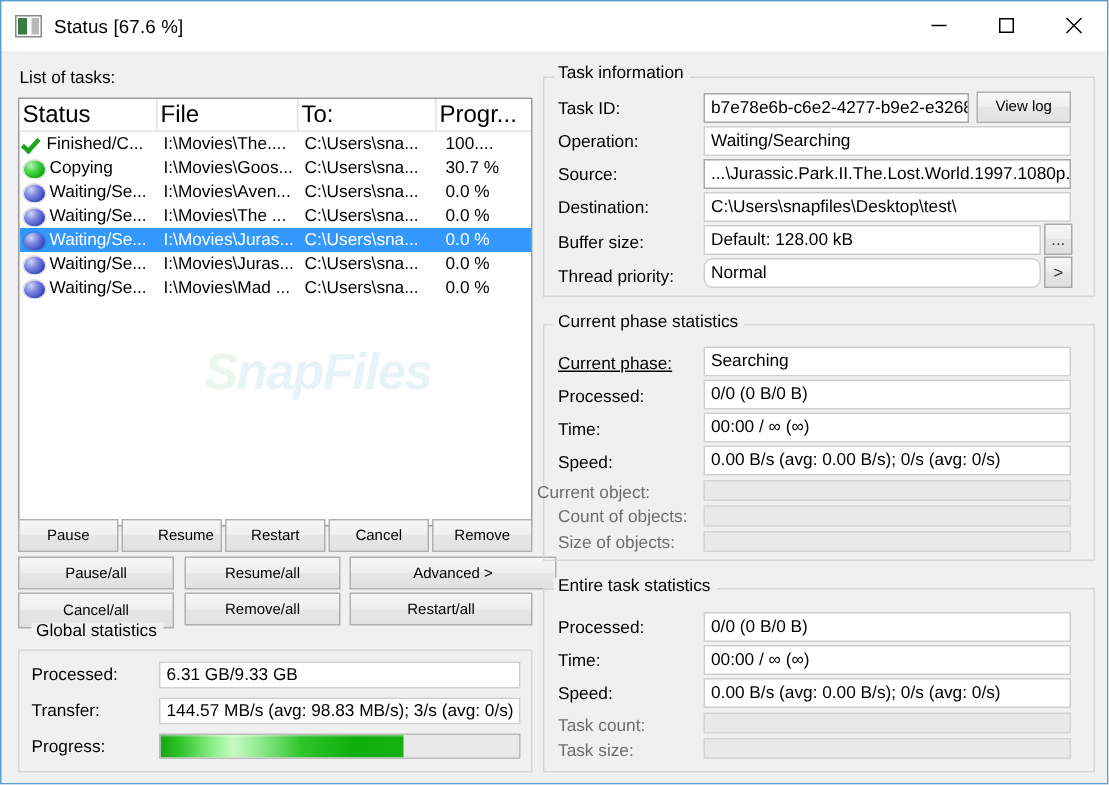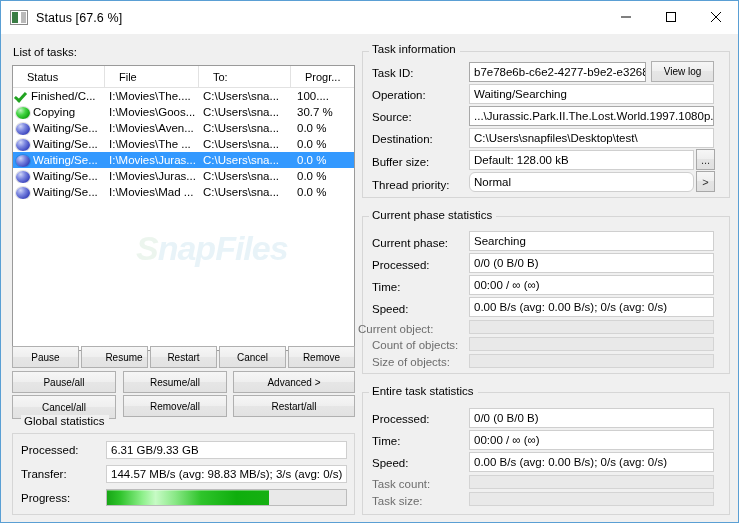--- a/index.html
+++ b/index.html
@@ -104,22 +104,22 @@
   #list-header {
     display: flex;
     height: 22px;
     background: #ffffff;
     border-bottom: 1px solid #e2e2e2;
     box-sizing: border-box;
   }
   #list-header .hcell {
     display: flex;
     align-items: center;
-    padding-left: 14px;
-    font-size: 11px;
+    padding-left: 2px;
+    font-size: 16px;
     color: #000;
     box-sizing: border-box;
     border-right: 1px solid #e2e2e2;
     overflow: hidden;
     white-space: nowrap;
   }
   .col0 { width: 92px; }
   .col1 { width: 94px; }
   .col2 { width: 92px; }
   .col3 { width: 63px; border-right: none !important; }
@@ -356,21 +356,21 @@
   <div id="watermark"><span class="g">S</span>napFiles</div>
 
   <div class="btn" style="left:11px;  top:345px; width:67px;  height:22px;">Pause</div>
   <div class="btn" style="left:80px;  top:345px; width:67px;  height:22px;padding-left:19px;">Resume</div>
   <div class="btn" style="left:149px; top:345px; width:67px;  height:22px;">Restart</div>
   <div class="btn" style="left:218px; top:345px; width:67px;  height:22px;">Cancel</div>
   <div class="btn" style="left:287px; top:345px; width:67px;  height:22px;">Remove</div>
 
   <div class="btn" style="left:11px;  top:370px; width:104px; height:22px;">Pause/all</div>
   <div class="btn" style="left:122px; top:370px; width:104px; height:22px;">Resume/all</div>
-  <div class="btn" style="left:232px; top:370px; width:122px; height:22px;">Advanced &gt;</div>
+  <div class="btn" style="left:232px; top:370px; width:138px; height:22px;">Advanced &gt;</div>
 
   <div class="btn" style="left:11px;  top:394px; width:104px; height:24px;">Cancel/all</div>
   <div class="btn" style="left:122px; top:394px; width:104px; height:22px;">Remove/all</div>
   <div class="btn" style="left:232px; top:394px; width:122px; height:22px;">Restart/all</div>
 
   <div class="group" style="left:11px; top:432px; width:343px; height:82px;"></div>
   <div class="group-title" style="left:20px; top:414px;">Global statistics</div>
 
   <div class="label" style="left:20px; top:443px;">Processed:</div>
   <div class="field" style="left:105px; top:440px; width:241px; height:18px;">6.31 GB/9.33 GB</div>
@@ -403,21 +403,21 @@
   <div class="field" style="left:468px; top:149px; width:225px; height:20px;">Default: 128.00 kB</div>
   <div class="smallbtn" style="left:695px; top:148px; width:19px; height:21px;">...</div>
 
   <div class="label" style="left:371px; top:178px;">Thread priority:</div>
   <div class="field" style="left:468px; top:171px; width:225px; height:20px;border-radius:6px;">Normal</div>
   <div class="smallbtn" style="left:695px; top:170px; width:19px; height:21px;">&gt;</div>
 
   <div class="group" style="left:361px; top:215px; width:368px; height:158px;"></div>
   <div class="group-title" style="left:368px; top:208px;">Current phase statistics</div>
 
-  <div class="label" style="left:371px; top:236px;">Current phase:</div>
+  <div class="label" style="left:371px; top:236px;text-decoration:underline;">Current phase:</div>
   <div class="field" style="left:468px; top:230px; width:245px; height:20px;">Searching</div>
 
   <div class="label" style="left:371px; top:258px;">Processed:</div>
   <div class="field" style="left:468px; top:252px; width:245px; height:20px;">0/0 (0 B/0 B)</div>
 
   <div class="label" style="left:371px; top:280px;">Time:</div>
   <div class="field" style="left:468px; top:274px; width:245px; height:20px;">00:00 / ∞ (∞)</div>
 
   <div class="label" style="left:371px; top:302px;">Speed:</div>
   <div class="field" style="left:468px; top:296px; width:245px; height:20px;">0.00 B/s (avg: 0.00 B/s); 0/s (avg: 0/s)</div>

